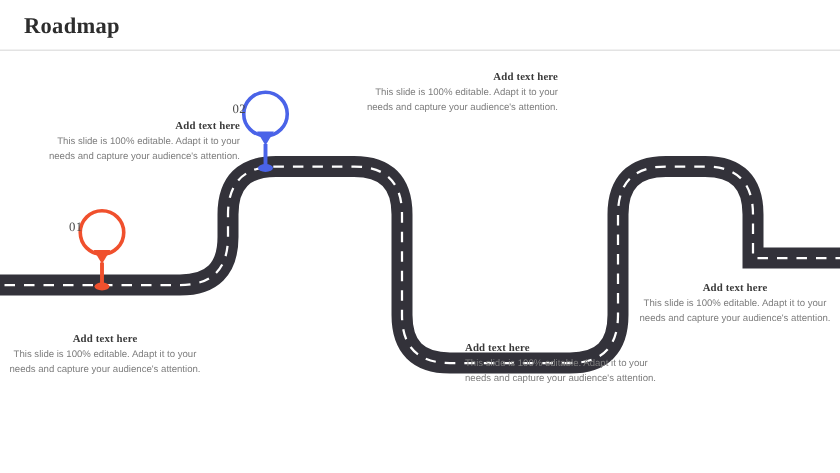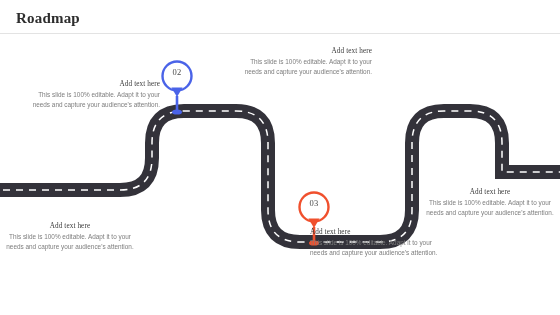--- a/index.html
+++ b/index.html
@@ -55,36 +55,36 @@
   .marker .pin-svg {
     position: absolute;
     left: 0;
     top: 0;
   }
   .marker .pin-num {
     position: absolute;
     left: 0;
     top: 11px;
     width: 44px;
-    text-align: center;
+    text-align: left;
     font-family: "Liberation Serif", serif;
     font-size: 8.5px;
     color: #4a4a4a;
     letter-spacing: 0.3px;
   }
 
   
   .tblock {
     position: absolute;
     width: 134px;
   }
   .tblock .thead {
     font-family: "Liberation Serif", serif;
     font-size: 7.2px;
-    font-weight: 400;
+    font-weight: 700;
     color: #3a3a3a;
     margin-bottom: 2px;
     letter-spacing: 0.1px;
   }
   .tblock .tbody {
     font-family: "Liberation Sans", sans-serif;
     font-size: 6.4px;
     line-height: 1.55;
     color: #7d7d7d;
   }
@@ -146,40 +146,40 @@
              L 380 242
              Q 412 242 412 210
              L 412 143
              Q 412 111 444 111
              L 470 111
              Q 502 111 502 143
              L 502 172
              L 570 172" fill="none" stroke="#ffffff" stroke-width="1.5" stroke-dasharray="7 6" stroke-linecap="butt"></path>
   </svg>
 
+  <div class="marker" style="left:46px; top:135px;">
+    <svg class="pin-svg" width="44" height="64" viewBox="0 0 44 64" xmlns="http://www.w3.org/2000/svg">
+      <line x1="22" y1="40" x2="22" y2="56" stroke="#f0502d" stroke-width="2.6"></line>
+      <ellipse cx="22" cy="56" rx="5" ry="2.6" fill="#f0502d"></ellipse>
+      <circle cx="22" cy="20" r="14.5" fill="#ffffff" stroke="#f0502d" stroke-width="2.4"></circle>
+      <path d="M 16.4 31.6 L 22 41 L 27.6 31.6 Z" fill="#f0502d"></path>
+    </svg>
+    <div class="pin-num">01</div>
+  </div>
 
   <div class="marker" style="left:155px; top:56px;">
     <svg class="pin-svg" width="44" height="64" viewBox="0 0 44 64" xmlns="http://www.w3.org/2000/svg">
       <line x1="22" y1="40" x2="22" y2="56" stroke="#4a63e8" stroke-width="2.6"></line>
       <ellipse cx="22" cy="56" rx="5" ry="2.6" fill="#4a63e8"></ellipse>
       <circle cx="22" cy="20" r="14.5" fill="#ffffff" stroke="#4a63e8" stroke-width="2.4"></circle>
       <path d="M 16.4 31.6 L 22 41 L 27.6 31.6 Z" fill="#4a63e8"></path>
     </svg>
     <div class="pin-num">02</div>
   </div>
 
-  <div class="marker" style="left:292px; top:187px;">
-    <svg class="pin-svg" width="44" height="64" viewBox="0 0 44 64" xmlns="http://www.w3.org/2000/svg">
-      <line x1="22" y1="40" x2="22" y2="56" stroke="#f0502d" stroke-width="2.6"></line>
-      <ellipse cx="22" cy="56" rx="5" ry="2.6" fill="#f0502d"></ellipse>
-      <circle cx="22" cy="20" r="14.5" fill="#ffffff" stroke="#f0502d" stroke-width="2.4"></circle>
-      <path d="M 16.4 31.6 L 22 41 L 27.6 31.6 Z" fill="#f0502d"></path>
-    </svg>
-    <div class="pin-num">03</div>
-  </div>
 
 
 
   <div class="tblock ta-center" style="left:3px; top:222px;">
     <div class="thead">Add text here</div>
     <div class="tbody">This slide is 100% editable. Adapt it to your needs and capture your audience's attention.</div>
   </div>
 
   <div class="tblock ta-right" style="left:26px; top:80px;">
     <div class="thead">Add text here</div>

